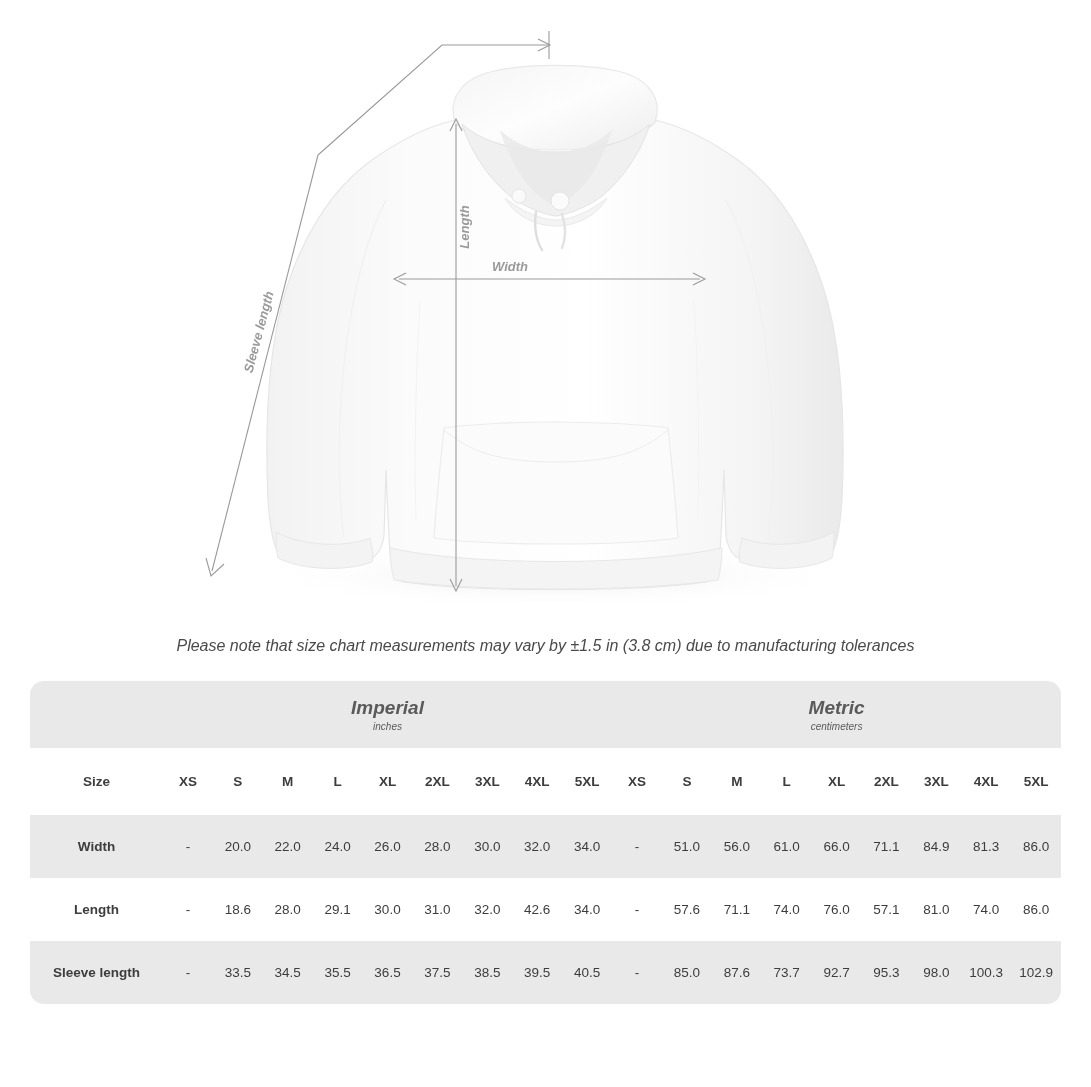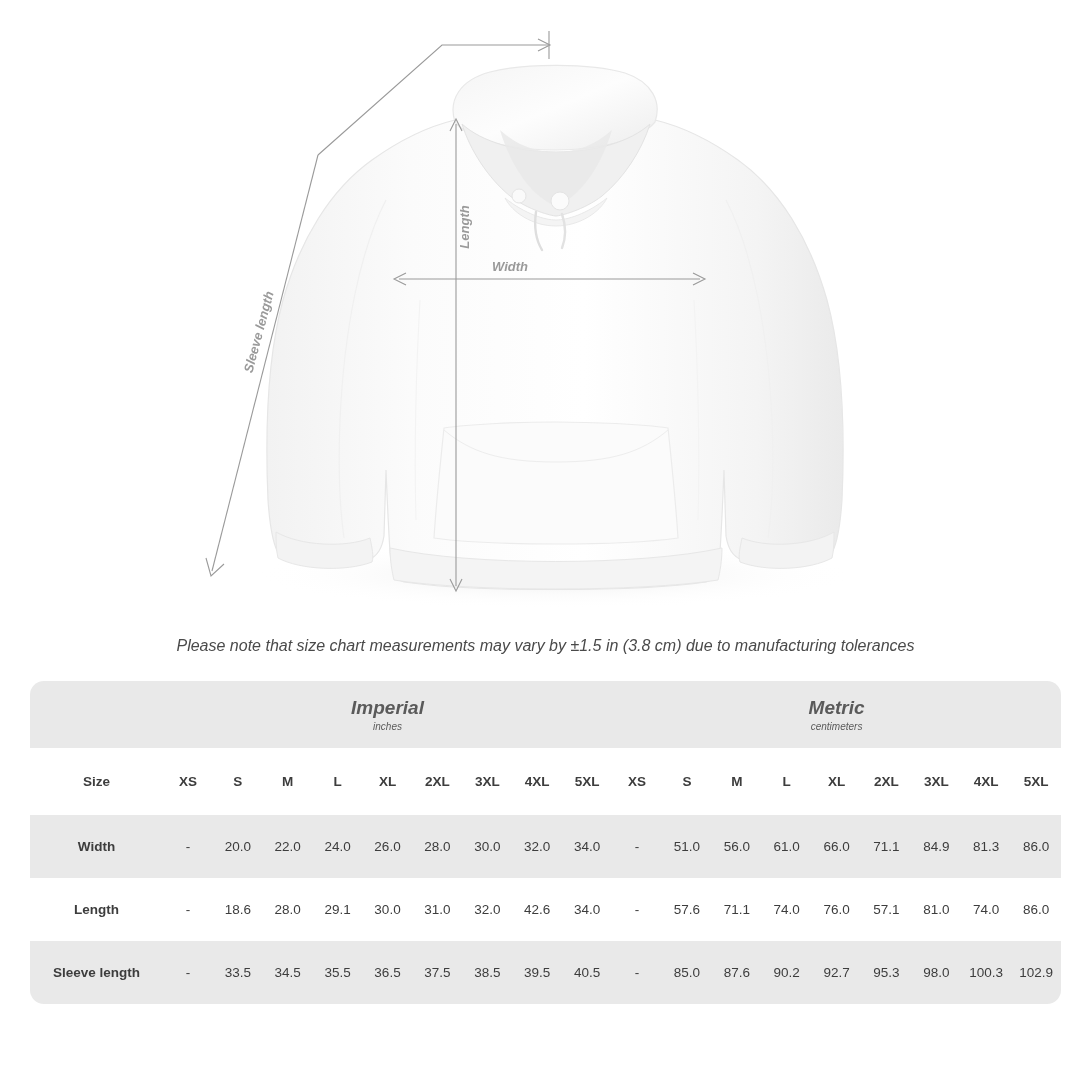--- a/index.html
+++ b/index.html
@@ -357,21 +357,21 @@
         <td>34.5</td>
         <td>35.5</td>
         <td>36.5</td>
         <td>37.5</td>
         <td>38.5</td>
         <td>39.5</td>
         <td>40.5</td>
         <td class="sep-left">-</td>
         <td>85.0</td>
         <td>87.6</td>
-        <td>90.2</td>
+        <td>73.7</td>
         <td>92.7</td>
         <td>95.3</td>
         <td>98.0</td>
         <td>100.3</td>
         <td>102.9</td>
       </tr>
     </tbody>
       </table>
   </div>
 

